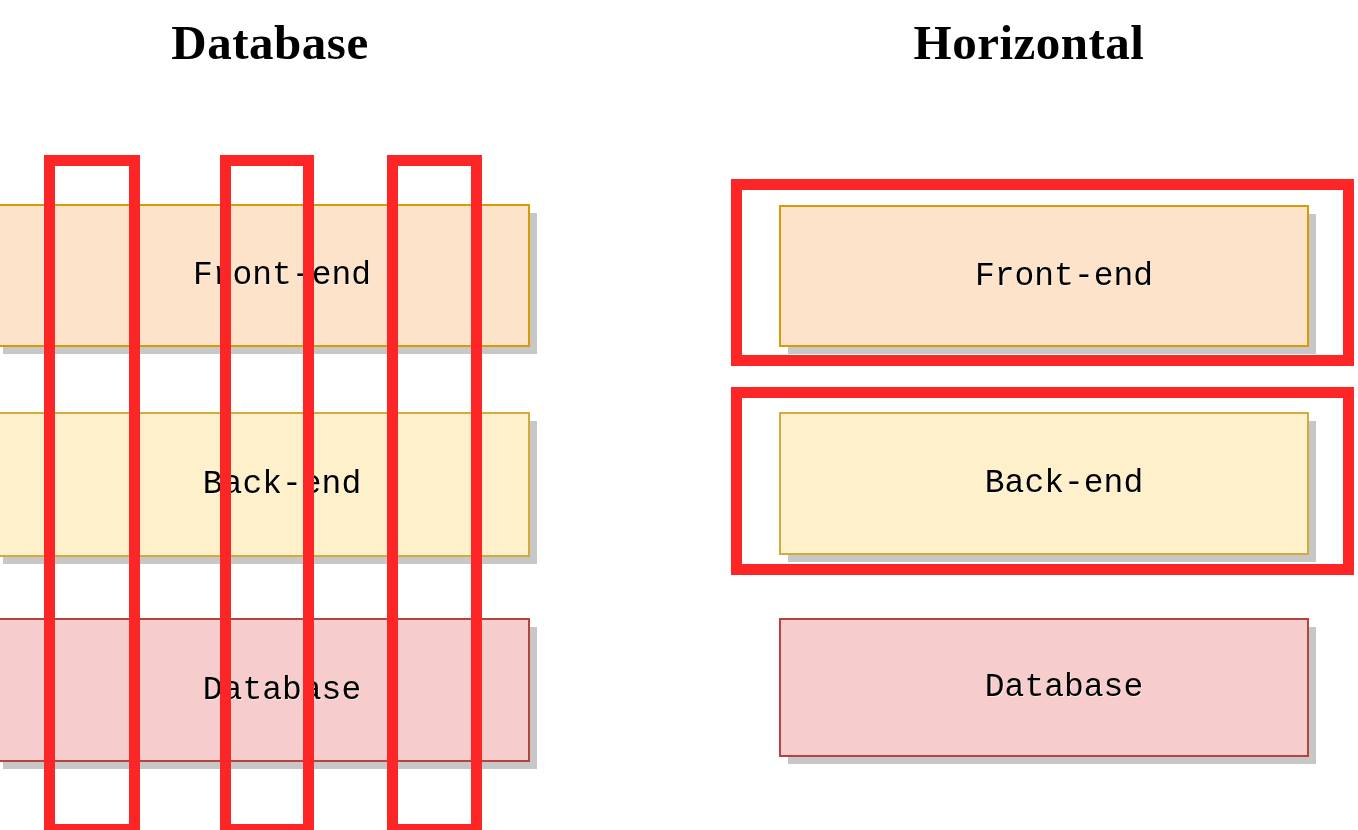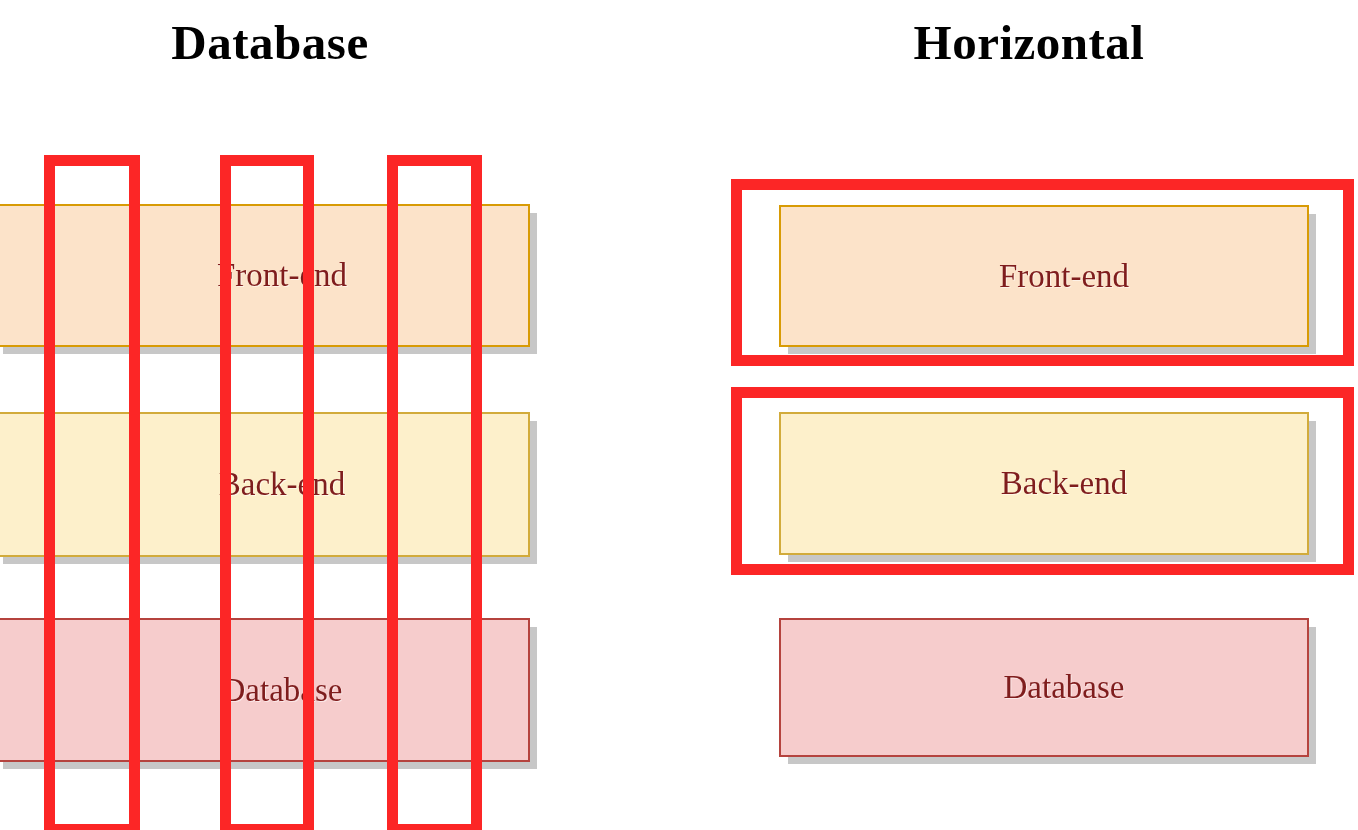--- a/index.html
+++ b/index.html
@@ -51,24 +51,24 @@
     position: absolute;
     box-sizing: border-box;
     border-style: solid;
     border-width: 2px;
     display: flex;
     align-items: center;
     justify-content: center;
     box-shadow: 8px 8px 0 -1px rgba(0,0,0,0.22);
   }
   .tier-label {
-    font-family: Liberation Serif, serif;
+    font-family: Liberation Mono, monospace;
     font-size: 33px;
     font-weight: 400;
-    color: #7f1d1d;
+    color: #000000;
     text-shadow: 1px 1px 0 rgba(255,255,255,0.55);
     white-space: nowrap;
     margin-left: 40px;
   }
 
   .tier-frontend { background: #FCE3C9; border-color: #D89B05; }
   .tier-backend  { background: #FDF0CB; border-color: #D2AB3B; }
   .tier-database { background: #F6CCCC; border-color: #B5433E; }
 
   

